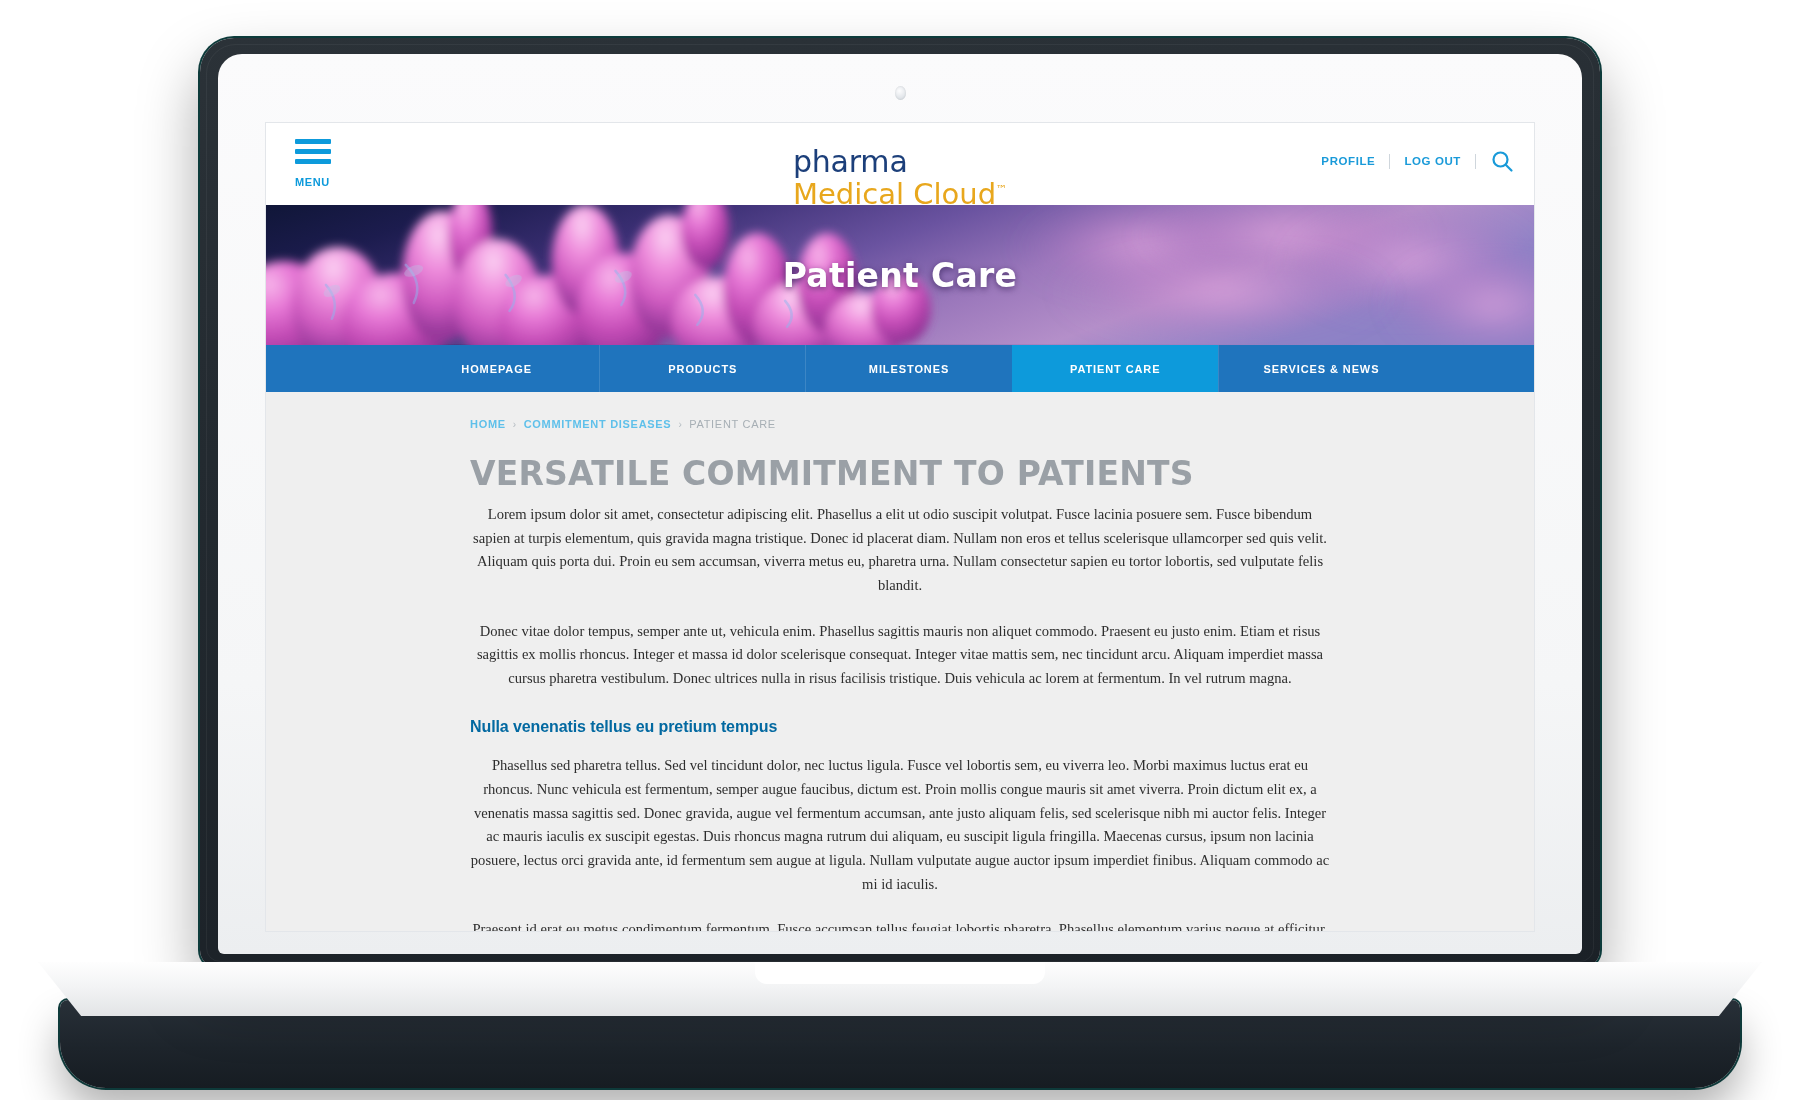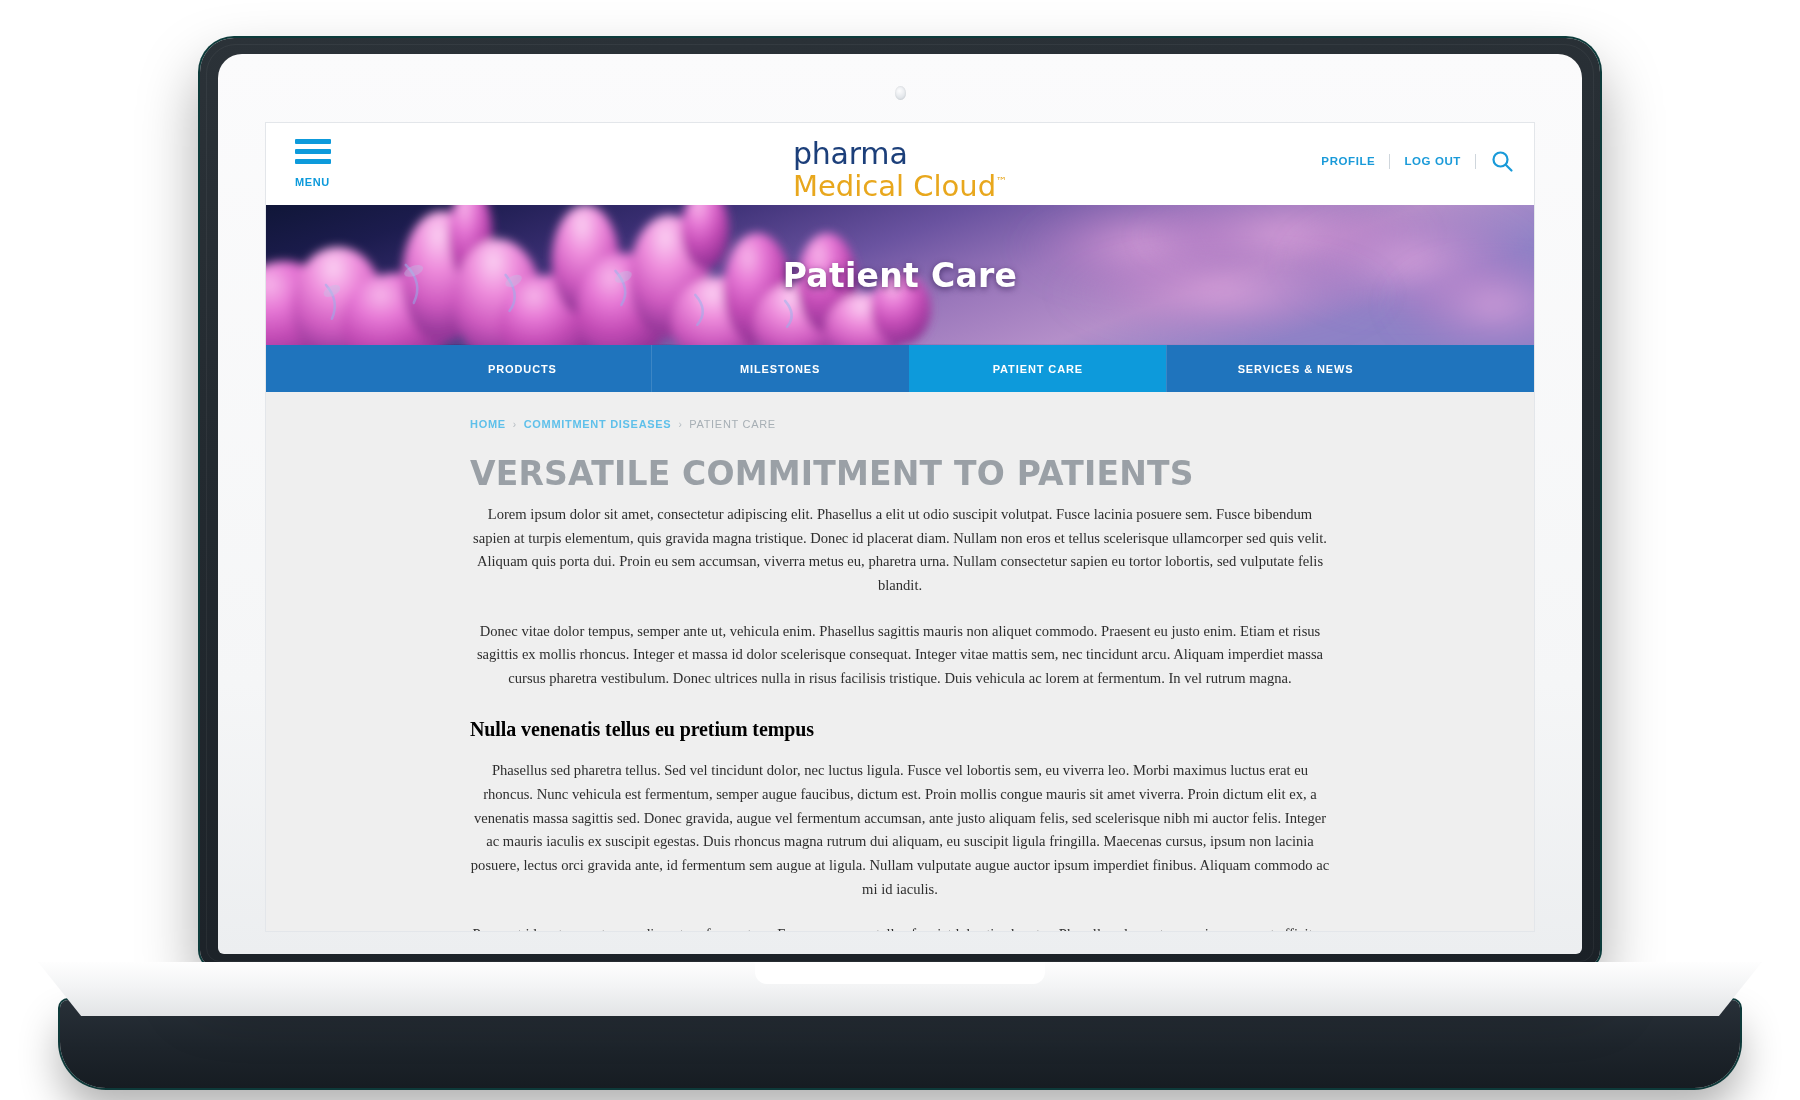--- a/index.html
+++ b/index.html
@@ -79,21 +79,21 @@
     display:block; width:36px; height:5px;
     background:#0d9adb; margin-bottom:5px; border-radius:1px;
   }
   #menu-label{
     display:block;
     font-size:11px; font-weight:bold; letter-spacing:.6px;
     color:#0d9adb; margin-top:12px;
   }
 
   #brand-logo{
-    position:absolute; left:50%; top:16px;
+    position:absolute; left:50%; top:24px;
     transform:translateX(-50%);
     text-align:left;
     line-height:1;
     user-select:none;
   }
   #brand-primary{
     display:block;
     font-size:30px; font-weight:400; letter-spacing:-.2px;
     color:#1c3f7a;
     font-family:"DejaVu Sans", sans-serif;
@@ -202,24 +202,24 @@
   .body-paragraph{
     font-family:"Liberation Serif", serif;
     font-size:14.6px;
     line-height:1.62;
     color:#2e2e2e;
     margin-bottom:22px;
     text-align:center;
   }
 
   #section-heading{
-    font-size:20px; font-weight:bold;
-    color:#000000;
+    font-size:16px; font-weight:bold;
+    color:#0369a1;
     margin:28px 0 18px 0;
-    font-family:Liberation Serif, serif;
+    font-family:Liberation Sans, sans-serif;
     letter-spacing:-.1px;
   }
 
   
   #laptop-base{
     position:absolute;
     left:38px; top:962px;
     width:1724px; height:54px;
     background:linear-gradient(180deg,#fefefe 0%,#f3f4f5 45%,#e2e4e6 100%);
     border-radius:4px 4px 14px 14px;
@@ -360,20 +360,21 @@
           <ellipse cx="148" cy="66" rx="10" ry="5" transform="rotate(-22 148 66)"></ellipse>
           <ellipse cx="248" cy="76" rx="9" ry="5" transform="rotate(-30 248 76)"></ellipse>
           <ellipse cx="358" cy="72" rx="9" ry="5" transform="rotate(-25 358 72)"></ellipse>
         </g>
       </svg>
       <h1 id="hero-title">Patient Care</h1>
     </section>
 
     <nav id="primary-nav">
       <span class="nav-spacer"></span>
+      <a href="#" class="nav-item">HOMEPAGE</a>
       <a href="#" class="nav-item">PRODUCTS</a>
       <a href="#" class="nav-item">MILESTONES</a>
       <a href="#" class="nav-item active">PATIENT CARE</a>
       <a href="#" class="nav-item">SERVICES &amp; NEWS</a>
       <span class="nav-tail"></span>
     </nav>
 
     <main id="page-content">
       <div id="content-inner">
 

